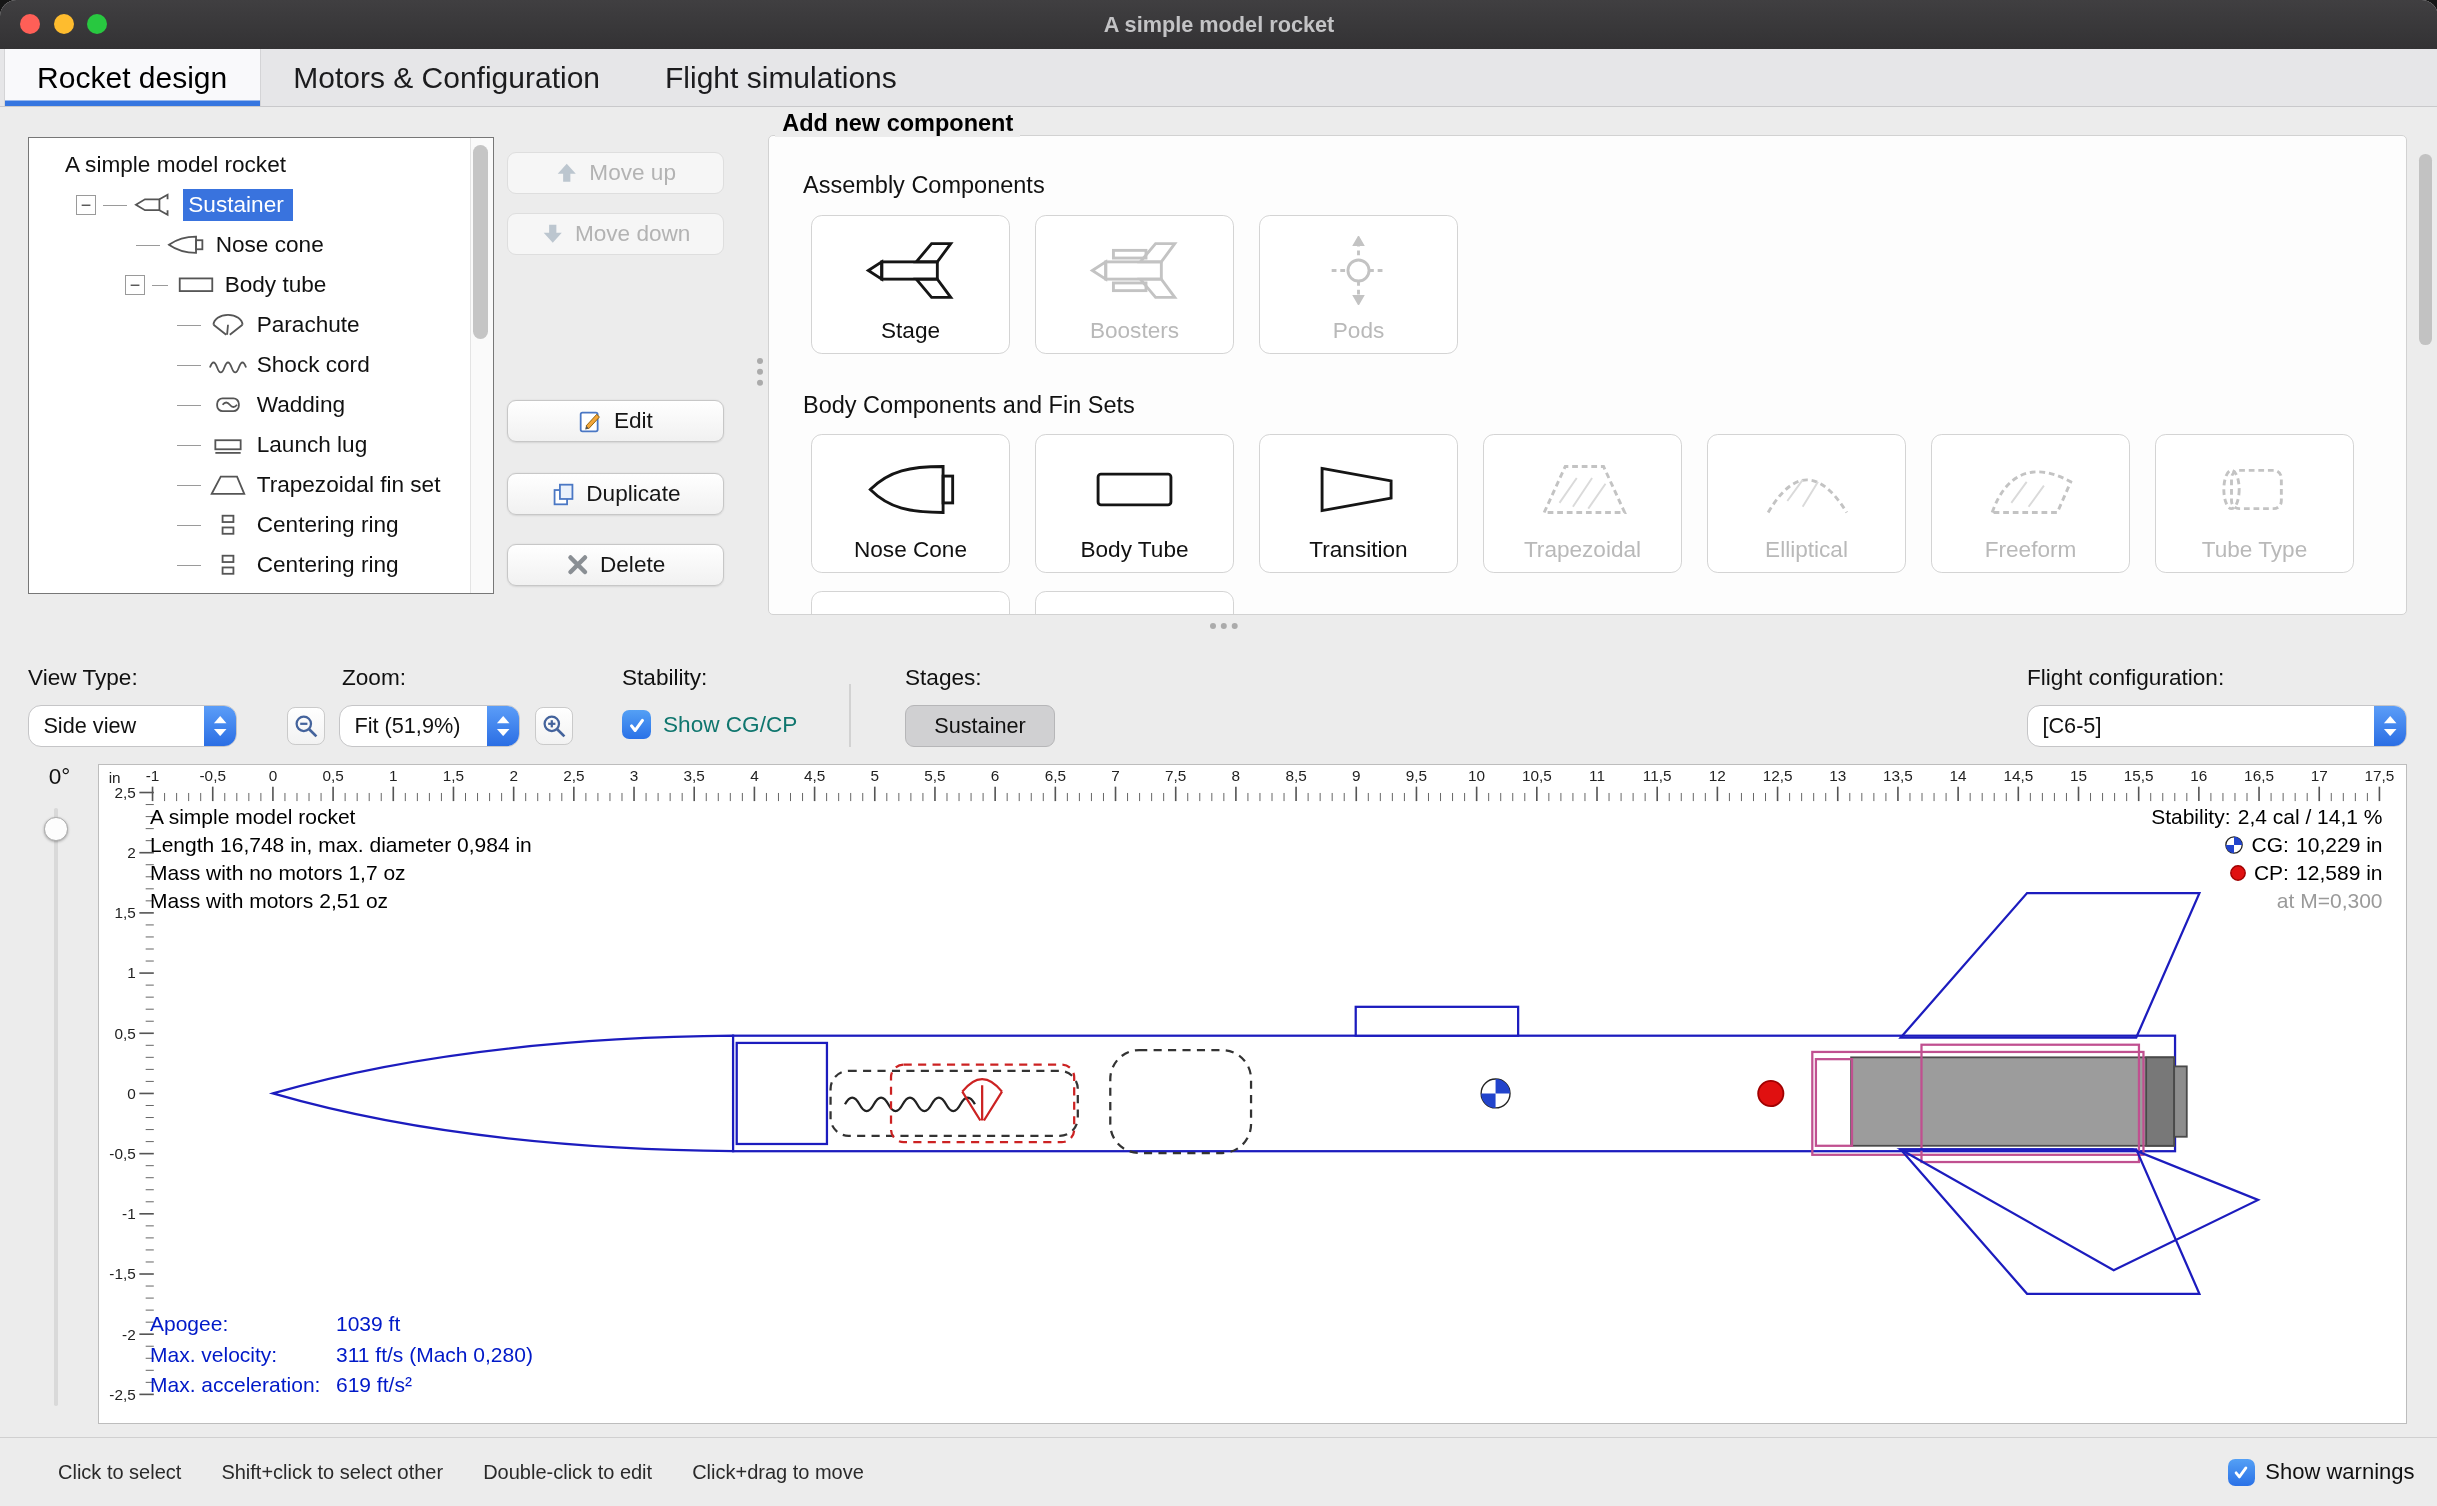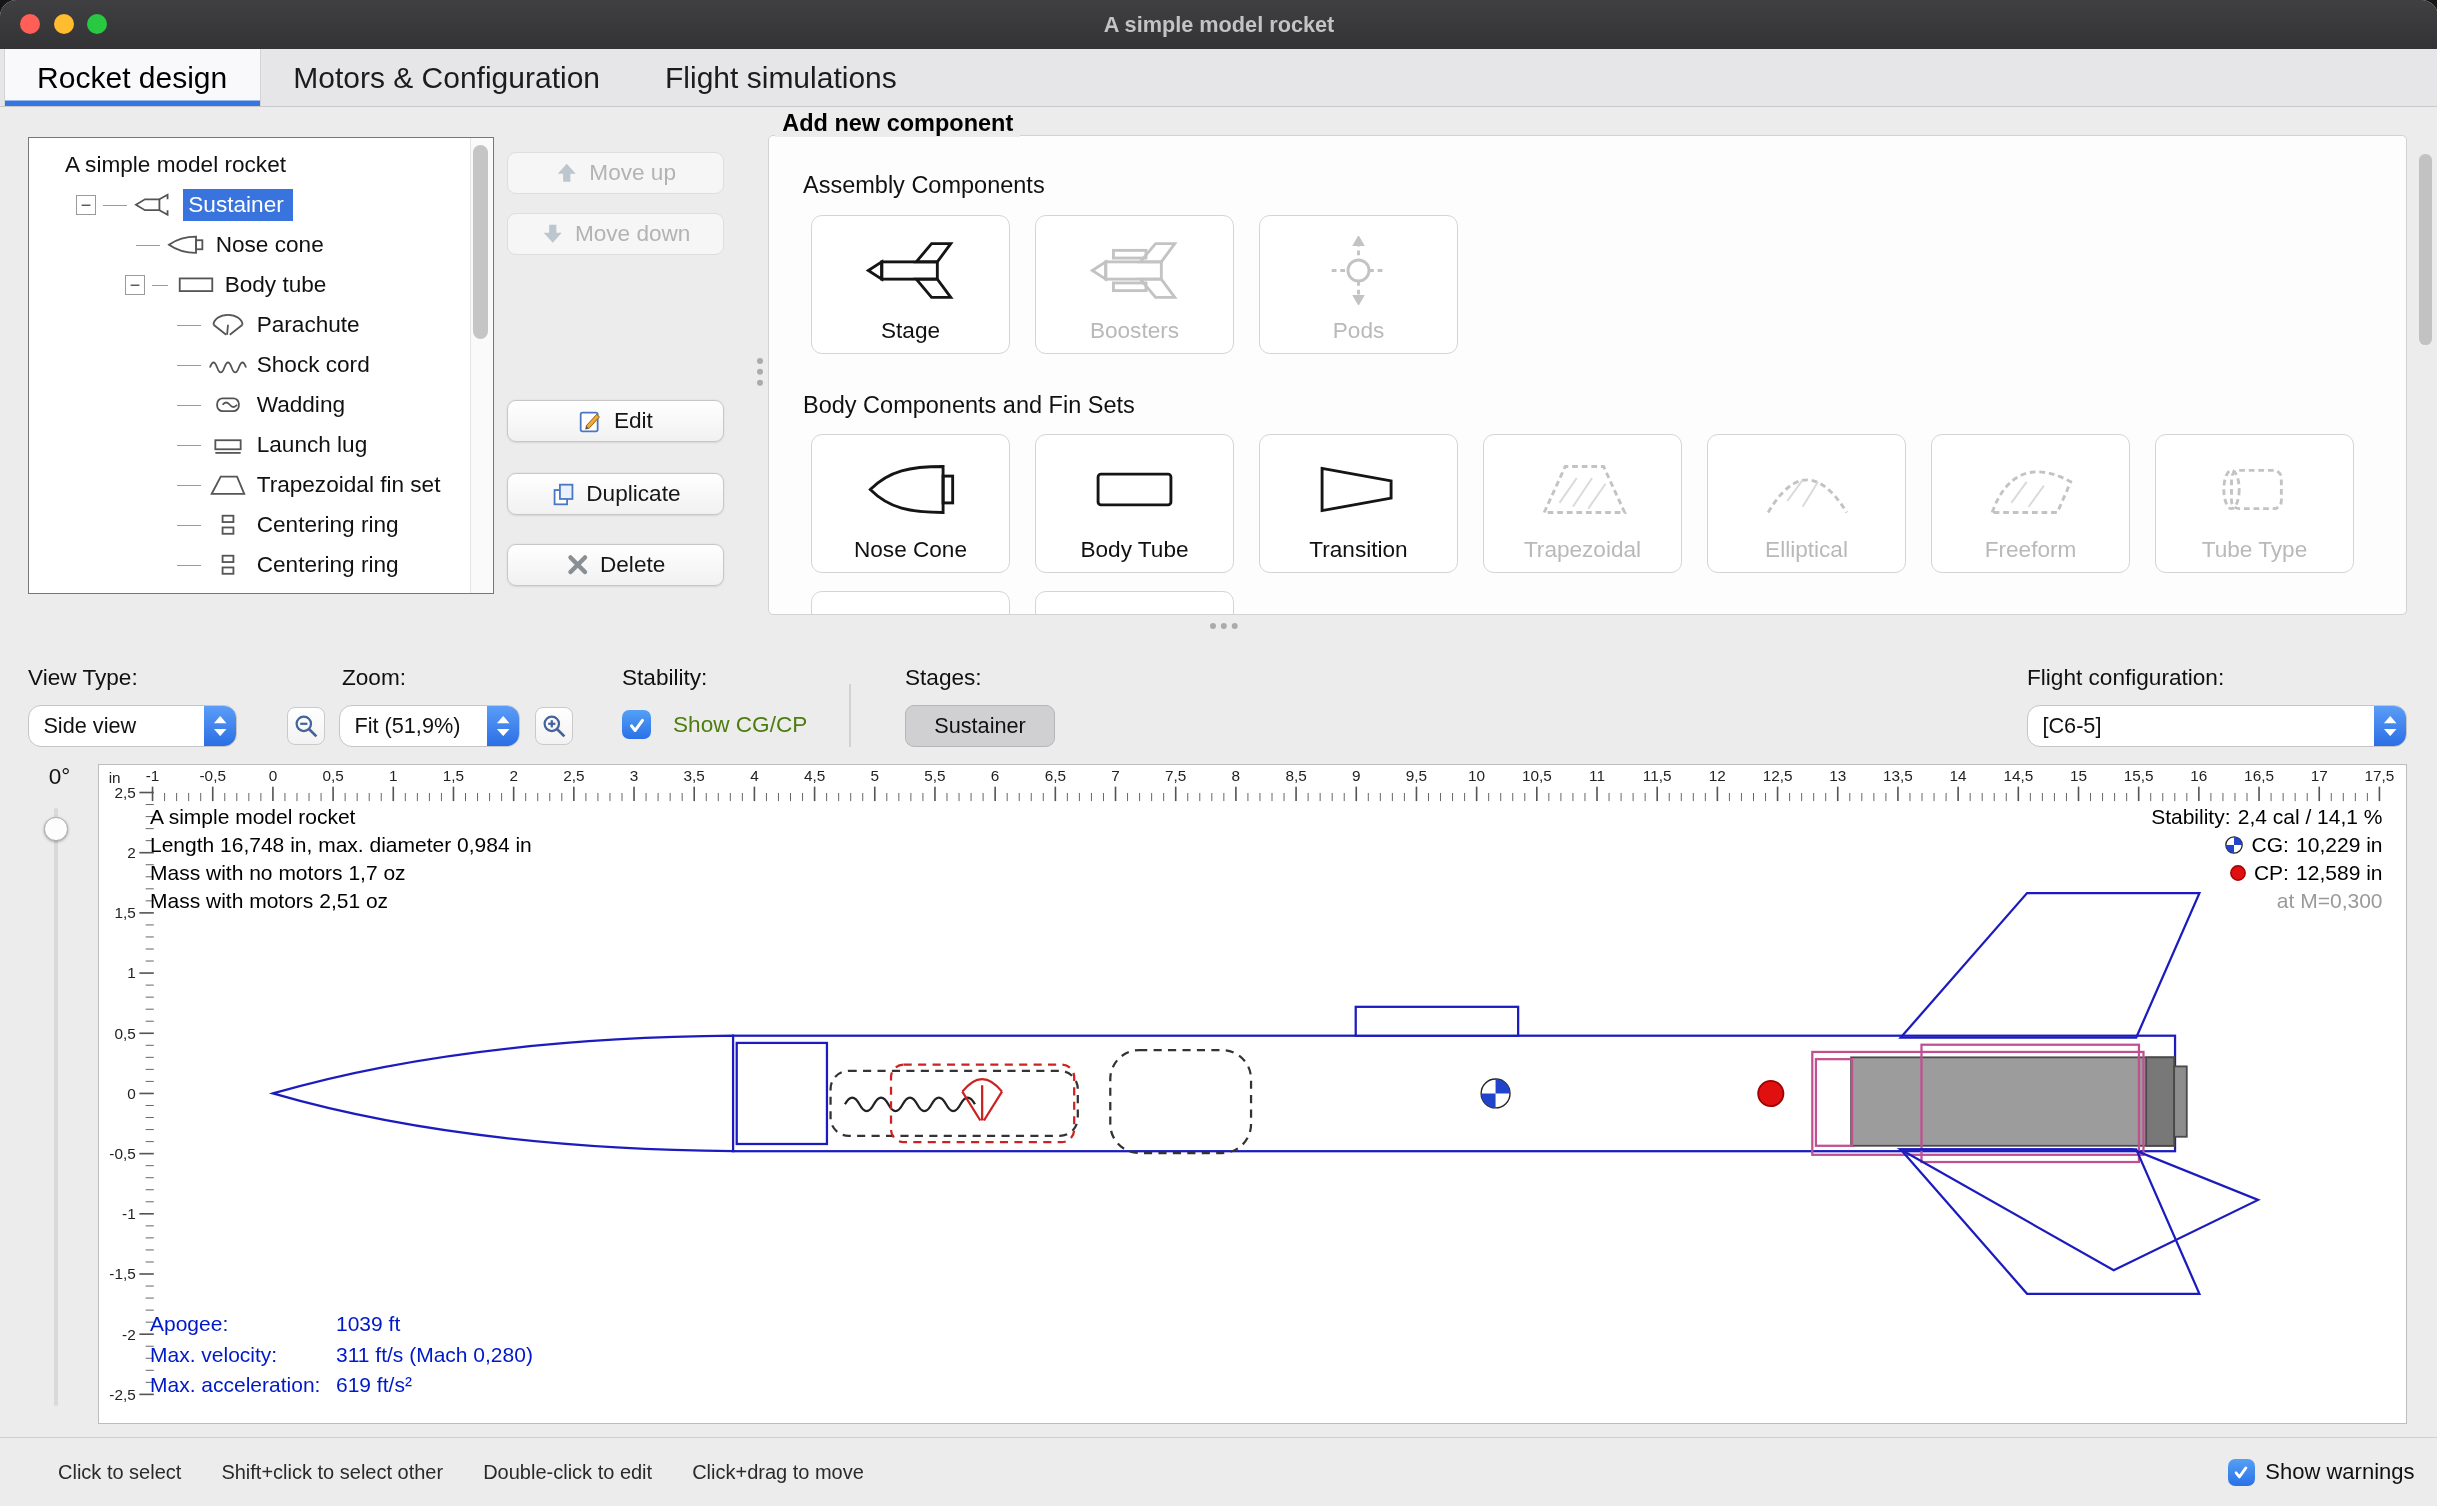--- a/index.html
+++ b/index.html
@@ -49,21 +49,21 @@
 
   .win-scrolltrack{position:absolute;right:3.6px;top:116px;width:18px;height:511px}
   .win-scrollthumb{position:absolute;left:2.7px;top:38px;width:12.6px;height:191px;background:#c2c2c2;border-radius:6.3px}
 
   
   .tb-label{position:absolute;top:665px;font-size:22.6px;color:#111}
   .dropdown{position:absolute;top:705px;height:42px;background:#fff;border:1.8px solid #c5c5c7;border-radius:13px;display:flex;align-items:center;font-size:21.7px;color:#111;padding-left:14.4px;overflow:hidden}
   .dd-value{flex:1;white-space:nowrap}
   .stepper{flex:0 0 32.5px;height:100%;background:linear-gradient(#5b9df8,#2b6ee4);display:flex;flex-direction:column;align-items:center;justify-content:center;gap:4.5px;margin-left:9px}
   .iconbtn{position:absolute;top:707px;width:38px;height:38px;background:linear-gradient(#fff,#f2f2f2);border:1.8px solid #cacaca;border-radius:8.1px;display:flex;align-items:center;justify-content:center}
-  .checkline{position:absolute;top:710px;display:flex;align-items:center;gap:22px;font-size:22.6px;color:#4d7c0f}
+  .checkline{position:absolute;top:710px;display:flex;align-items:center;gap:12px;font-size:22.6px;color:#0f766e}
   .checkbox{width:29px;height:29px;border-radius:7.2px;background:linear-gradient(#54a0f5,#2a71e7);display:inline-flex;align-items:center;justify-content:center;flex:0 0 auto}
   .tb-divider{position:absolute;left:849px;top:684px;width:1.8px;height:63px;background:#d2d2d2}
   .toggle{position:absolute;left:905px;top:705px;width:150px;height:42px;background:#d0d0d2;border:1.8px solid #b6b6b8;border-radius:9px;display:flex;align-items:center;justify-content:center;font-size:21.7px;color:#111}
 
   
   .rot-label{position:absolute;left:34px;top:764px;width:51px;text-align:center;font-size:22.6px;color:#111}
   .rot-track{position:absolute;left:54px;top:808px;width:3.6px;height:598px;background:#d9d9d9;border-radius:1.8px}
   .rot-knob{position:absolute;left:44px;top:817px;width:23.5px;height:23.5px;border-radius:50%;background:#fdfdfd;border:1.8px solid #a8a8a8;box-shadow:0 0.9px 2.7px rgba(0,0,0,.3)}
   .canvas{position:absolute;left:98px;top:764px;width:2309px;height:660px;background:#fff;border:1.8px solid #bdbdbd}
   #canvas-svg{position:absolute;left:0;top:0}

